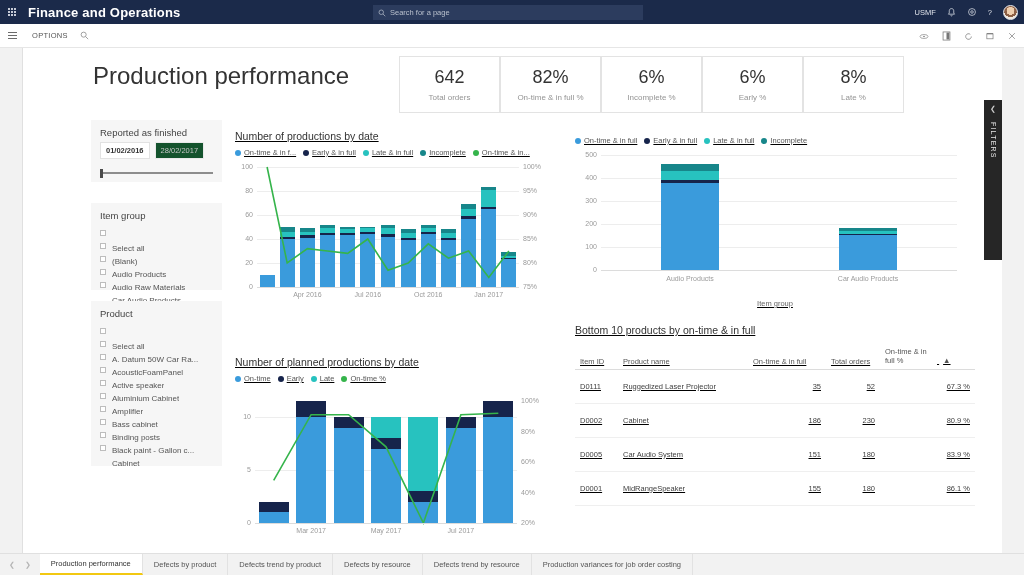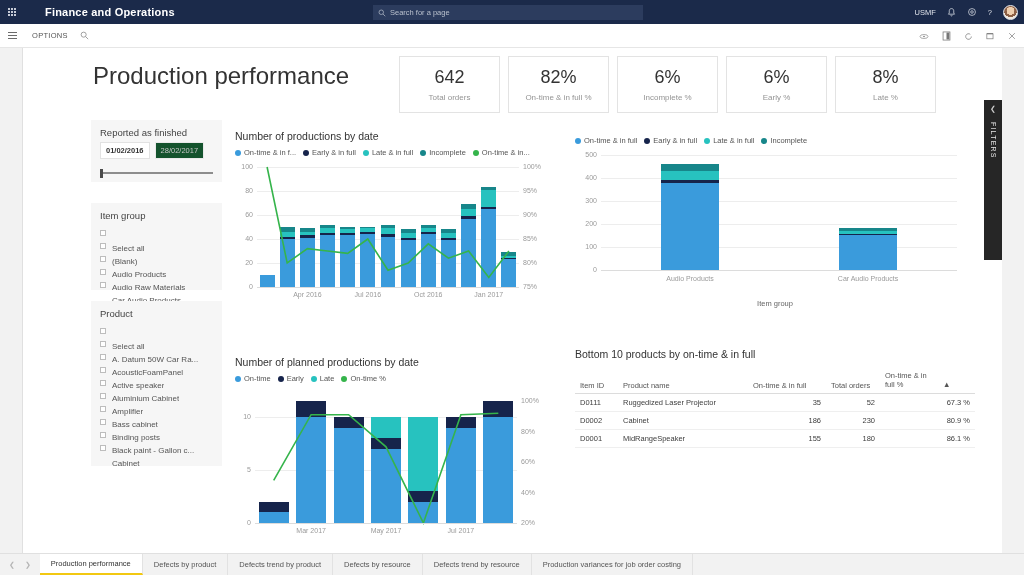--- a/index.html
+++ b/index.html
@@ -12,21 +12,21 @@
   .app { position: relative; width: 1024px; height: 575px; background:#f2f2f2; }
 
   
   .topnav {
     position:absolute; left:0; top:0; width:1024px; height:24px;
     background:#1b2a4a; display:flex; align-items:center; color:#fff;
   }
   .waffle { width:24px; display:flex; align-items:center; justify-content:center; }
   .waffle-grid { display:grid; grid-template-columns:repeat(3,2px); grid-template-rows:repeat(3,2px); gap:1px; }
   .waffle-grid i { background:#c6cbd6; width:2px; height:2px; display:block; }
-  .app-title { font-size:11px; font-weight:bold; letter-spacing:.2px; margin-left:21px; color:#fff; }
+  .app-title { font-size:13px; font-weight:bold; letter-spacing:.2px; margin-left:4px; color:#fff; }
   .topsearch {
     position:absolute; left:373px; top:5px; width:270px; height:15px;
     background:#2c3c5e; display:flex; align-items:center; padding:0 5px;
   }
   .topsearch .mag { color:#b9c0cd; margin-right:4px; }
   .topsearch span.ph { font-size:7.5px; color:#b9c0cd; }
   .topright { position:absolute; right:6px; top:0; height:24px; display:flex; align-items:center; gap:11px; }
   .topright .tr-item { font-size:7.5px; color:#dfe3ea; display:flex; align-items:center; }
   .avatar {
     width:15px; height:15px; border-radius:50%;
@@ -60,21 +60,21 @@
   }
   .filters-rail .chev { font-size:7px; transform:rotate(0deg); color:#ccc; }
   .filters-rail .vtext {
     writing-mode:vertical-rl; font-size:7px; letter-spacing:1.2px; margin-top:9px; color:#e6e6e6;
   }
 
   
   .page-title {
     position:absolute; left:70px; top:14px; font-size:24px; color:#333; font-weight:400;
   }
-  .kpis { position:absolute; left:376px; top:8px; display:flex; gap:8px; }
+  .kpis { position:absolute; left:376px; top:8px; display:flex; }
   .kpi {
     width:101px; height:57px; border:1px solid #e3e3e3; background:#fff;
     display:flex; flex-direction:column; align-items:center; justify-content:center;
   }
   .kpi .v { font-size:18px; color:#333; font-weight:400; line-height:1; }
   .kpi .l { font-size:8px; color:#949494; margin-top:7px; }
 
   
   .fcard { position:absolute; background:#f6f6f6; }
   .fcard h4 { font-size:9.5px; font-weight:400; color:#444; padding:7px 9px 4px 9px; }
@@ -85,40 +85,40 @@
   .datebox .d.muted { color:#c6c6c6; background:#14532d; border-color:#eaeaea; font-weight:normal; }
   .slider { margin:10px 9px 10px 9px; height:8px; position:relative; }
   .slider .track { position:absolute; left:0; top:3px; width:100%; height:2px; background:#8d8d8d; }
   .slider .knob { position:absolute; left:0; top:0; width:3px; height:9px; background:#4a4a4a; }
   .chklist { padding:1px 9px 7px 9px; }
   .chkrow { display:flex; align-items:center; height:13px; }
   .chkrow .box { width:6px; height:6px; border:1px solid #bdbdbd; background:#fff; margin-right:6px; flex:none; }
   .chkrow .lab { font-size:8px; color:#555; white-space:nowrap; overflow:hidden;margin-top:32px; }
 
   
-  .chart-card { position:absolute; }
+  .chart-card { position:absolute;text-decoration:underline; }
   .chart-card .ctitle { font-size:10.5px; color:#333; font-weight:400; }
   .legend { display:flex; align-items:center; gap:7px; margin-top:6px; }
   .legend .li { display:flex; align-items:center; font-size:7.5px; color:#555; }
   .legend .dot { width:6px; height:6px; border-radius:50%; margin-right:3px; display:inline-block; }
   .plot { position:relative; margin-top:6px; }
   .ax-lab { position:absolute; font-size:7px; color:#9a9a9a; }
   .gridline { position:absolute; height:1px; background:#ededed; }
   .bar { position:absolute; bottom:0; }
   .bar .seg { position:absolute; left:0; width:100%; }
   .axis-title { font-size:7.5px; color:#666; text-align:center; }
 
   
   .tbl { width:100%; border-collapse:collapse; }
   .tbl th {
     font-size:7.5px; font-weight:400; color:#555; text-align:left;
     padding:3px 5px; border-bottom:1px solid #dcdcdc; vertical-align:bottom;
   }
   .tbl td {
-    font-size:7.5px; color:#3d3d3d; padding:4px 5px; border-bottom:1px solid #efefef;
+    font-size:7.5px; color:#3d3d3d; padding:12px 5px; border-bottom:1px solid #efefef;
   }
   .num { text-align:right; }
 
   
   .tabbar {
     position:absolute; left:0; bottom:0; width:1024px; height:22px;
     background:#f2f2f2; border-top:1px solid #e0e0e0; display:flex; align-items:stretch;
   }
   .navarrows { display:flex; align-items:center; gap:10px; padding:0 9px; color:#b5b5b5; font-size:7px; }
   .tab {
@@ -563,21 +563,21 @@
           <svg width="310" height="150" style="position: absolute; left: 0px; top: 0px;">
             <polyline points="38.7,91.3 76.1,25.7 113.6,25.7 151.0,57.8 188.4,134.0 225.9,25.7 263.3,24.2" fill="none" stroke="#35b44b" stroke-width="1.6"></polyline>
           </svg>
           <div class="ax-lab" style="left: 54.1429px; top: 138px; width: 44px; text-align: center;">Mar 2017</div>
           <div class="ax-lab" style="left: 129px; top: 138px; width: 44px; text-align: center;">May 2017</div>
           <div class="ax-lab" style="left: 203.857px; top: 138px; width: 44px; text-align: center;">Jul 2017</div>
           <div class="gridline" style="left: 20px; top: 134px; width: 262px; background: rgb(220, 220, 220);"></div>
         </div>
     </div>
 
-    <div class="chart-card" style="left:552px; top:300px; width:400px; height:180px;">
+    <div class="chart-card" style="left:552px; top:276px; width:400px; height:180px;">
       <div class="ctitle">Bottom 10 products by on-time &amp; in full</div>
       <table class="tbl" style="margin-top:8px;">
         <thead>
           <tr>
             <th style="width:43px;">Item ID</th>
             <th style="width:130px;">Product name</th>
             <th class="num" style="width:78px;">On-time &amp; in full</th>
             <th class="num" style="width:54px;">Total orders</th>
             <th class="num">
               <span style="display:inline-block; max-width:52px; line-height:1.25;">On-time &amp; in full %</span>
@@ -594,20 +594,27 @@
               <td class="num">67.3 %</td>
             </tr>
             <tr>
               <td>D0002</td>
               <td>Cabinet</td>
               <td class="num">186</td>
               <td class="num">230</td>
               <td class="num">80.9 %</td>
             </tr>
             <tr>
+              <td>D0005</td>
+              <td>Car Audio System</td>
+              <td class="num">151</td>
+              <td class="num">180</td>
+              <td class="num">83.9 %</td>
+            </tr>
+            <tr>
               <td>D0001</td>
               <td>MidRangeSpeaker</td>
               <td class="num">155</td>
               <td class="num">180</td>
               <td class="num">86.1 %</td>
             </tr>
           </tbody>
       </table>
     </div>
 

